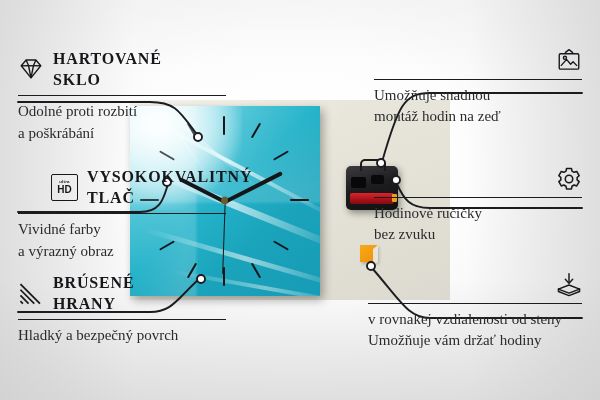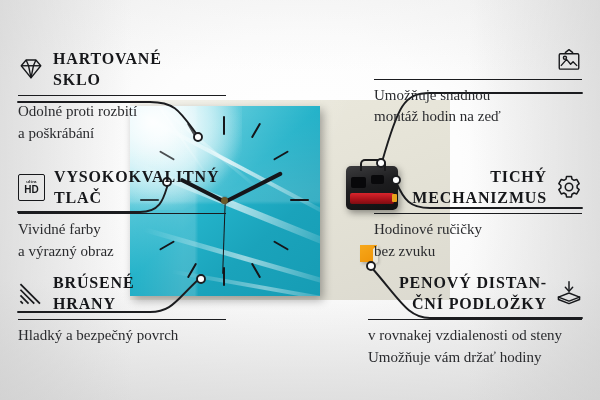--- a/index.html
+++ b/index.html
@@ -110,21 +110,21 @@
 
   #feature-tempered-glass{left:18px;top:48px;}
   #feature-hd-print{left:18px;top:166px;}
   #feature-ground-edges{left:18px;top:272px;}
   #feature-holder{left:374px;top:48px;}
   #feature-silent{left:374px;top:166px;}
   #feature-foam{left:374px;top:272px;}
 
   .hdbox{
     width:25px;height:25px;border:1.6px solid #17181b;border-radius:2px;
-    display:flex;flex-direction:column;align-items:center;justify-content:center;line-height:1;
+    display:flex;flex-direction:column;align-items:center;justify-content:center;line-height:1;margin-left:33px;
   }
   .hdbox .u{font-size:4.4px;font-weight:bold;letter-spacing:.2px;color:#17181b;font-family:"Liberation Sans",sans-serif;}
   .hdbox .h{font-size:10px;font-weight:bold;color:#17181b;font-family:"Liberation Sans",sans-serif;margin-top:.5px;}
 </style>
 </head>
 <body>
 
 <div id="stage">
 
   <div class="photo" id="product-photo">
@@ -270,44 +270,36 @@
     </div>
     <div class="rule"></div>
     <div class="desc">
       <div>Umožňuje snadnou</div>
       <div>montáž hodin na zeď</div>
     </div>
   </div>
 
   <div class="feature right" id="feature-silent">
     <div class="head">
-      <div class="title">
-        <div>TICHÝ</div>
-        <div>MECHANIZMUS</div>
-      </div>
       <svg class="ic" viewBox="0 0 32 32">
         <g fill="none" stroke="#17181b" stroke-width="1.9" stroke-linejoin="round">
           <path d="M13,3 h6 l.7,3.3 2.6,1.5 3.2,-1.1 3,5.2 -2.5,2.2 0,3 2.5,2.2 -3,5.2 -3.2,-1.1 -2.6,1.5 -.7,3.3 h-6 l-.7,-3.3 -2.6,-1.5 -3.2,1.1 -3,-5.2 2.5,-2.2 0,-3 -2.5,-2.2 3,-5.2 3.2,1.1 2.6,-1.5 Z"></path>
           <circle cx="16" cy="16" r="4.6"></circle>
         </g>
       </svg>
     </div>
     <div class="rule"></div>
     <div class="desc">
       <div>Hodinové ručičky</div>
       <div>bez zvuku</div>
     </div>
   </div>
 
   <div class="feature right" id="feature-foam" style="width:214px;left:368px;">
     <div class="head">
-      <div class="title">
-        <div>PENOVÝ DISTAN-</div>
-        <div>ČNÍ PODLOŽKY</div>
-      </div>
       <svg class="ic" viewBox="0 0 32 32">
         <g fill="none" stroke="#17181b" stroke-width="1.8" stroke-linejoin="round" stroke-linecap="round">
           <path d="M16,2 L16,13"></path>
             <path d="M11.5,9 L16,14 L20.5,9"></path>
           <path d="M16,16 L29,21 L16,26 L3,21 Z"></path>
           <path d="M3,21 L3,24 L16,29 L29,24 L29,21"></path>
         </g>
       </svg>
     </div>
     <div class="rule"></div>

